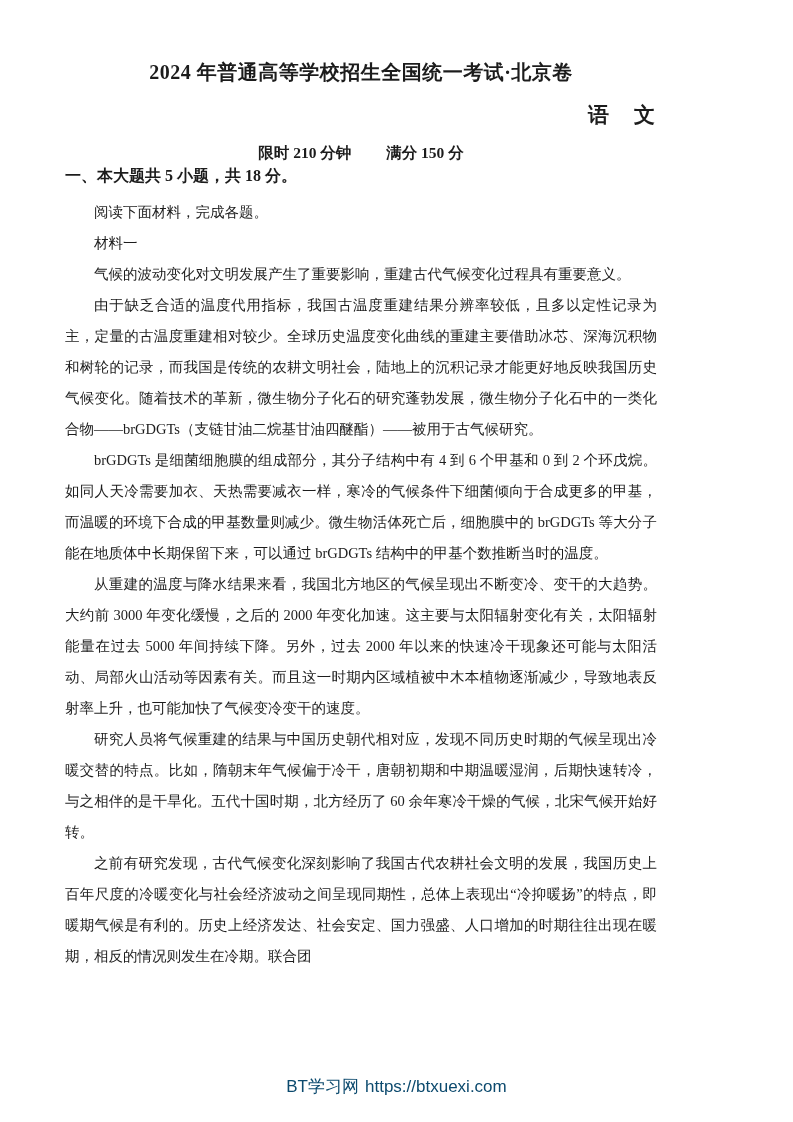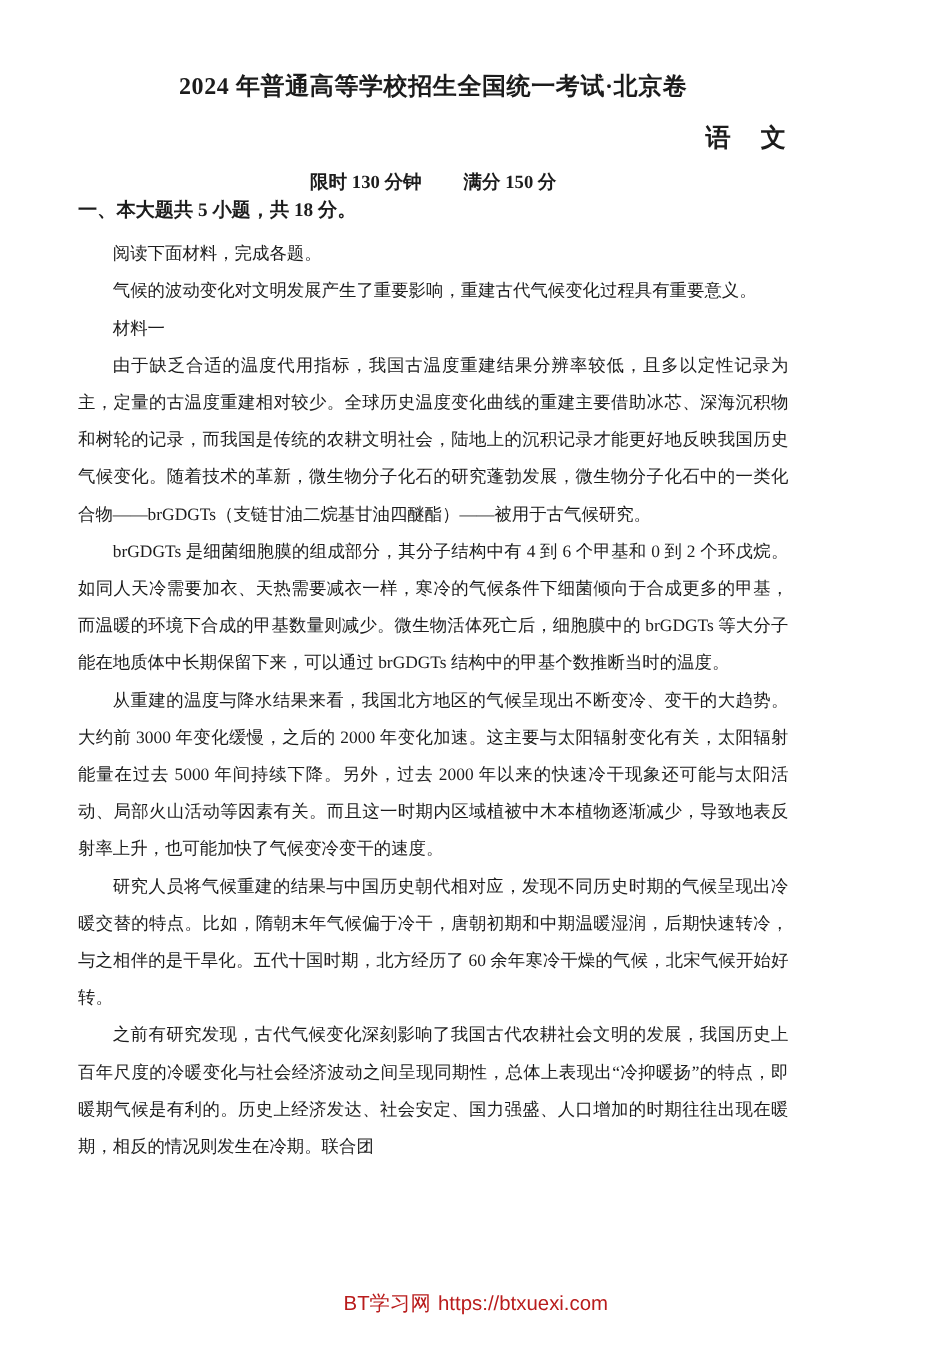--- a/index.html
+++ b/index.html
@@ -53,47 +53,47 @@
     text-align: justify;
     text-indent: 2em;
     margin: 0;
   }
   .watermark {
     position: absolute;
     left: 0;
     right: 0;
     bottom: 24px;
     text-align: center;
-    color: #b91c1c;
+    color: #0c4a6e;
     font-family: "Liberation Sans", "DejaVu Sans", sans-serif;
     font-size: 17px;
     line-height: 22px;
   }
   .watermark .url { margin-left: 6px; }
 </style>
 </head>
 <body>
 
 <div class="page">
 
   <h1 class="title">2024 年普通高等学校招生全国统一考试·北京卷</h1>
 
   <h2 class="subject">语　文</h2>
 
   <div class="exam-meta">
-    <span class="time">限时 130 分钟</span>
+    <span class="time">限时 210 分钟</span>
     <span class="score">满分 150 分</span>
   </div>
 
   <div class="section-heading">一、本大题共 5 小题，共 18 分。</div>
 
   <div class="body-text">
     <p class="para">阅读下面材料，完成各题。</p>
+    <p class="para">材料一</p>
     <p class="para">气候的波动变化对文明发展产生了重要影响，重建古代气候变化过程具有重要意义。</p>
-    <p class="para">材料一</p>
     <p class="para">由于缺乏合适的温度代用指标，我国古温度重建结果分辨率较低，且多以定性记录为主，定量的古温度重建相对较少。全球历史温度变化曲线的重建主要借助冰芯、深海沉积物和树轮的记录，而我国是传统的农耕文明社会，陆地上的沉积记录才能更好地反映我国历史气候变化。随着技术的革新，微生物分子化石的研究蓬勃发展，微生物分子化石中的一类化合物——brGDGTs（支链甘油二烷基甘油四醚酯）——被用于古气候研究。</p>
     <p class="para">brGDGTs 是细菌细胞膜的组成部分，其分子结构中有 4 到 6 个甲基和 0 到 2 个环戊烷。如同人天冷需要加衣、天热需要减衣一样，寒冷的气候条件下细菌倾向于合成更多的甲基，而温暖的环境下合成的甲基数量则减少。微生物活体死亡后，细胞膜中的 brGDGTs 等大分子能在地质体中长期保留下来，可以通过 brGDGTs 结构中的甲基个数推断当时的温度。</p>
     <p class="para">从重建的温度与降水结果来看，我国北方地区的气候呈现出不断变冷、变干的大趋势。大约前 3000 年变化缓慢，之后的 2000 年变化加速。这主要与太阳辐射变化有关，太阳辐射能量在过去 5000 年间持续下降。另外，过去 2000 年以来的快速冷干现象还可能与太阳活动、局部火山活动等因素有关。而且这一时期内区域植被中木本植物逐渐减少，导致地表反射率上升，也可能加快了气候变冷变干的速度。</p>
     <p class="para">研究人员将气候重建的结果与中国历史朝代相对应，发现不同历史时期的气候呈现出冷暖交替的特点。比如，隋朝末年气候偏于冷干，唐朝初期和中期温暖湿润，后期快速转冷，与之相伴的是干旱化。五代十国时期，北方经历了 60 余年寒冷干燥的气候，北宋气候开始好转。</p>
     <p class="para">之前有研究发现，古代气候变化深刻影响了我国古代农耕社会文明的发展，我国历史上百年尺度的冷暖变化与社会经济波动之间呈现同期性，总体上表现出“冷抑暖扬”的特点，即暖期气候是有利的。历史上经济发达、社会安定、国力强盛、人口增加的时期往往出现在暖期，相反的情况则发生在冷期。联合团</p>
   </div>
 
 </div>
 
 <div class="watermark">

